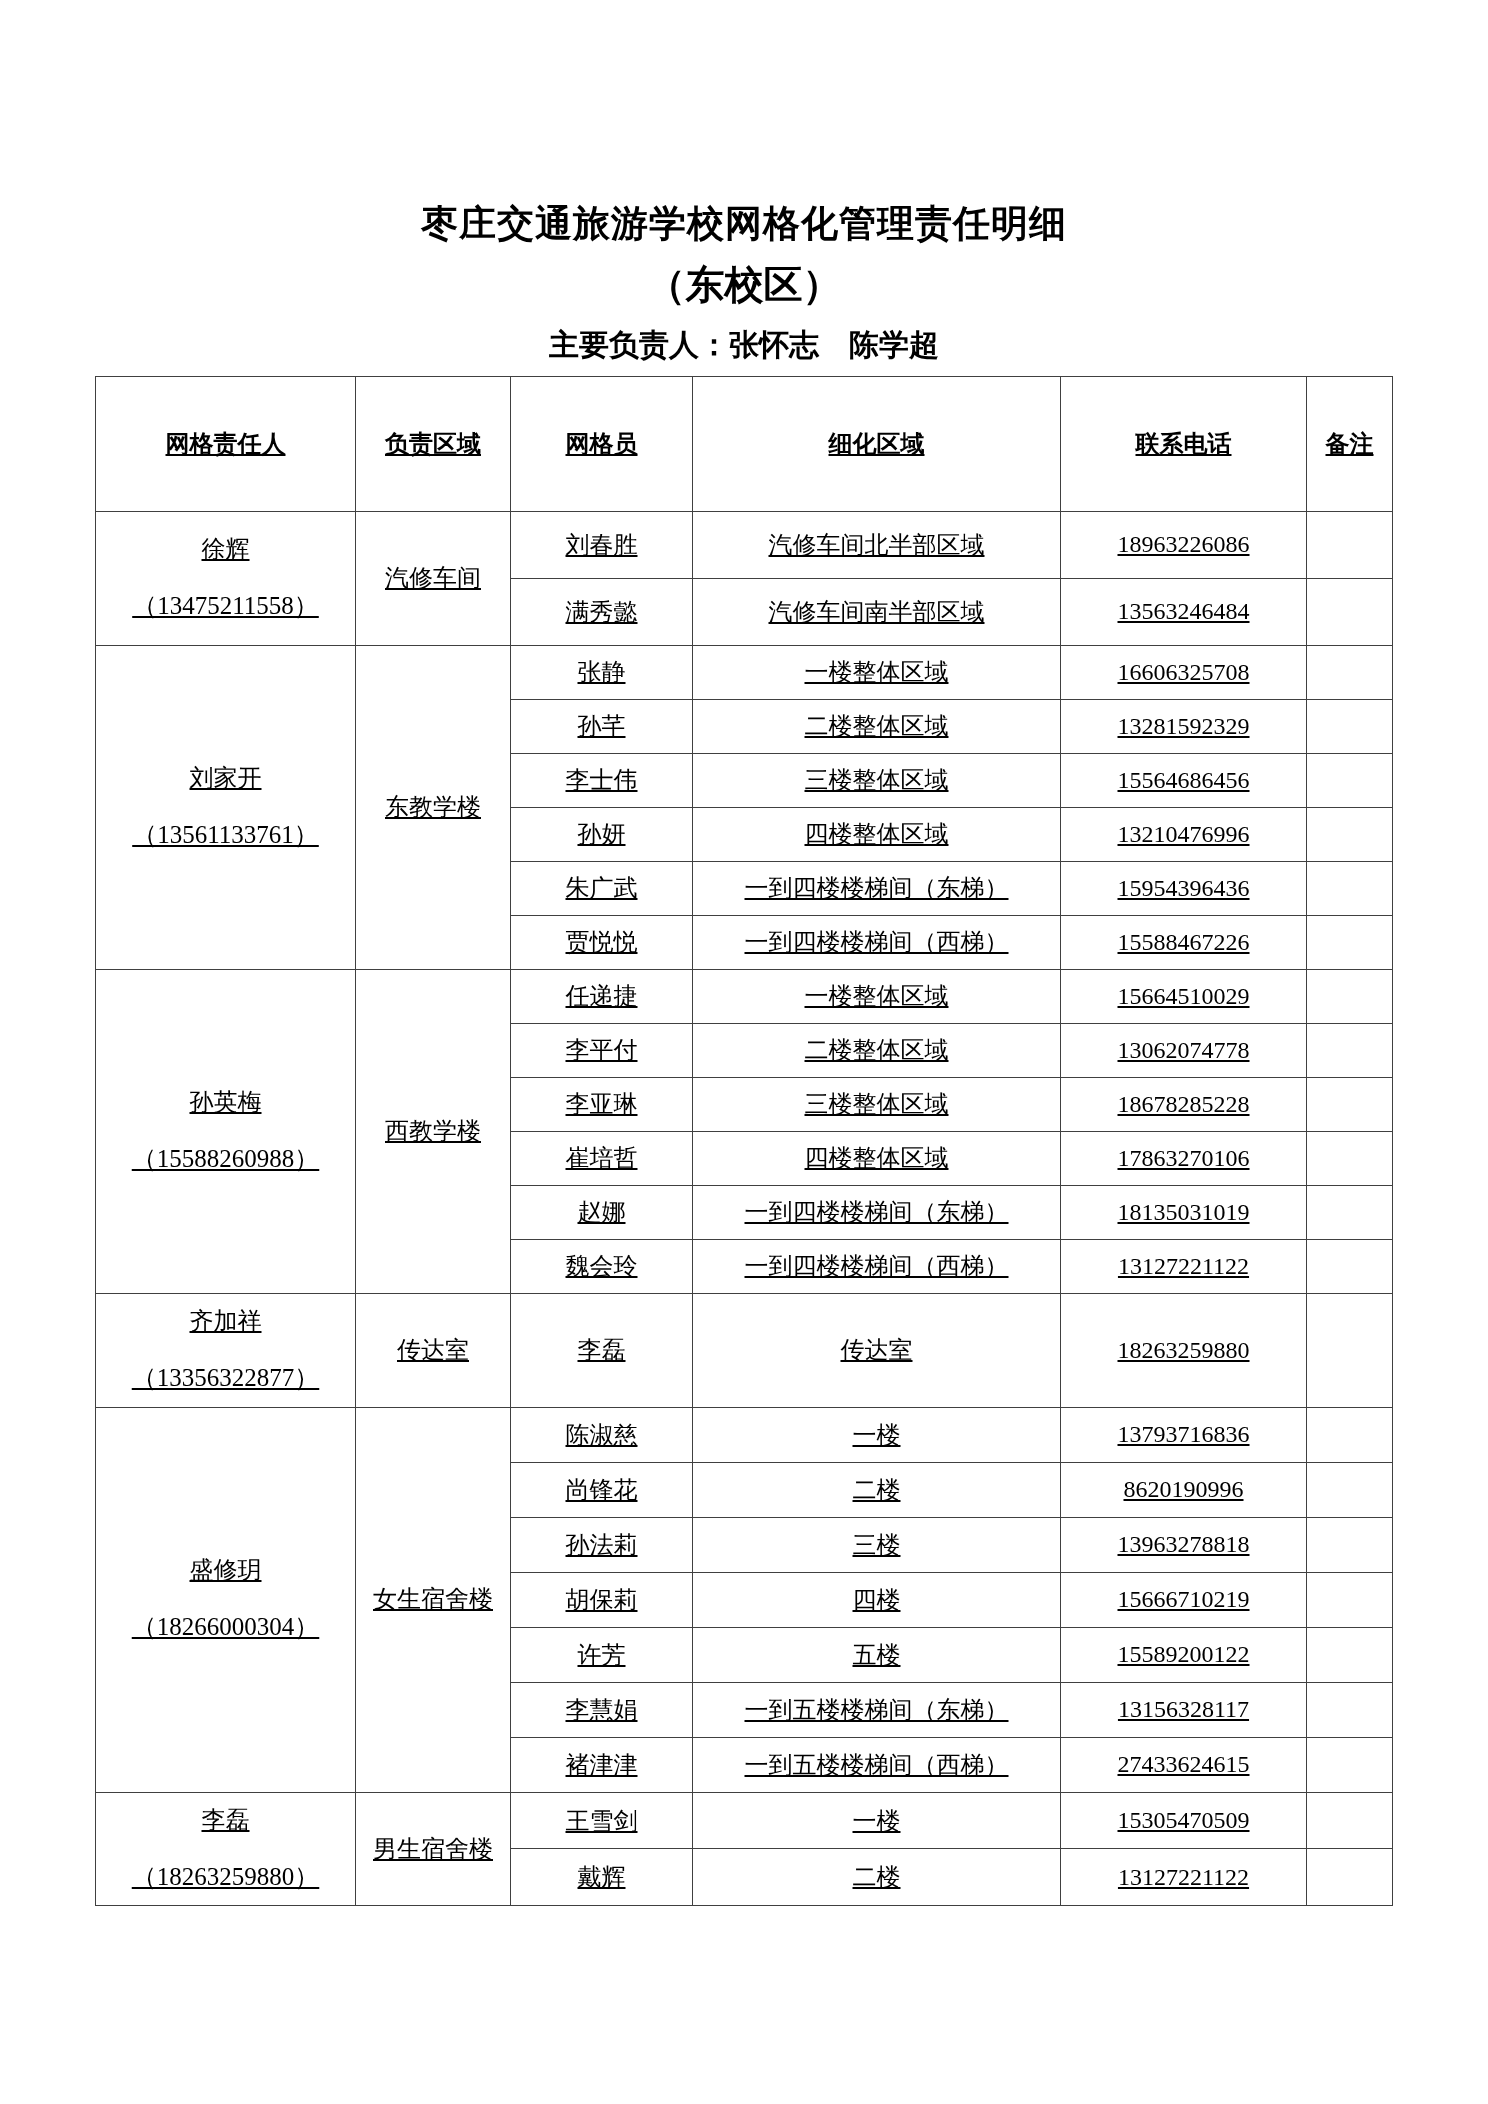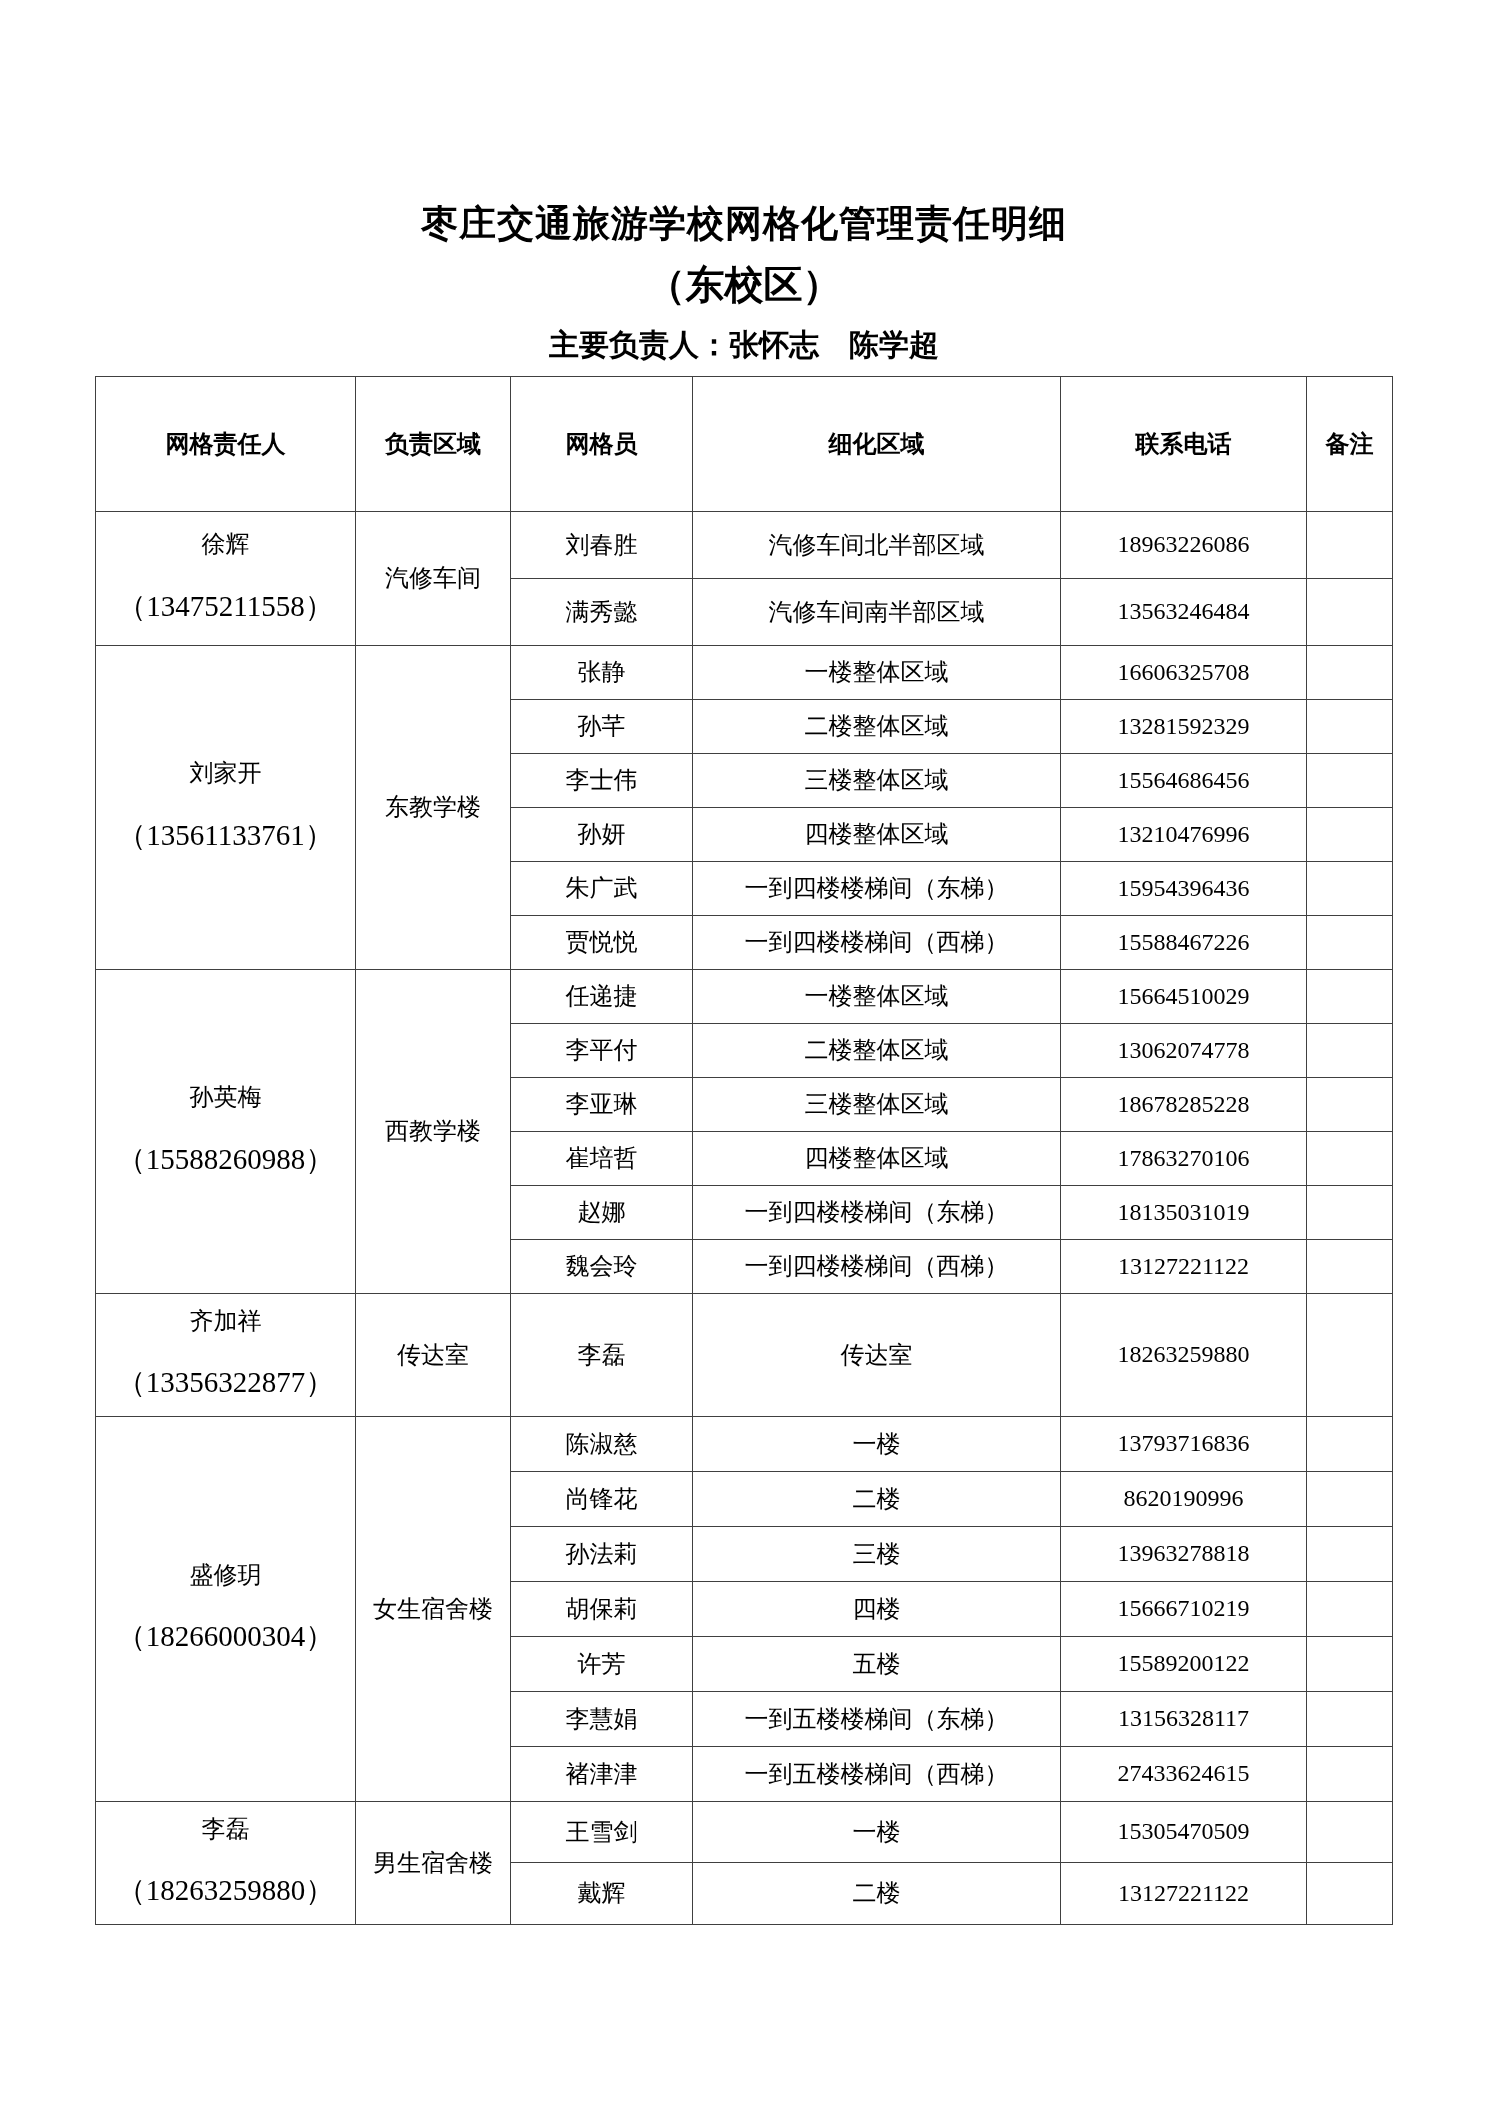--- a/index.html
+++ b/index.html
@@ -40,20 +40,21 @@
     font-weight: bold;
     line-height: 1.3;
   }
   .pname-gap { margin-left: 30px; }
 
   table.grid {
     border-collapse: collapse;
     table-layout: fixed;
     margin: 12px 0 0 95px;
     width: 1297px;
+    text-decoration: underline;
   }
   table.grid th, table.grid td {
     border: 1px solid #404040;
     text-align: center;
     vertical-align: middle;
     font-size: 24px;
     padding: 0;
     overflow: hidden;
   }
   thead tr { height: 135px; }
@@ -62,21 +63,21 @@
     font-size: 24px;
   }
   tr.g0 { height: 67px; }
   tr.g1 { height: 54px; }
   tr.g2 { height: 54px; }
   tr.g3 { height: 90px; margin-top: 19px; }
   tr.g4 { height: 55px; }
   tr.g5 { height: 55px; }
 
   td.leader-cell { line-height: 2.3; }
-  td.leader-cell .leader-phone { font-size: 29px; }
+  td.leader-cell .leader-phone { font-size: 25px; }
   td.area-cell {
     padding: 0 22px;
     line-height: 2.1;
     word-break: break-all;
   }
   td.phone-cell { font-size: 25px; }
 
   .pageno {
     position: absolute;
     top: 1984px;

